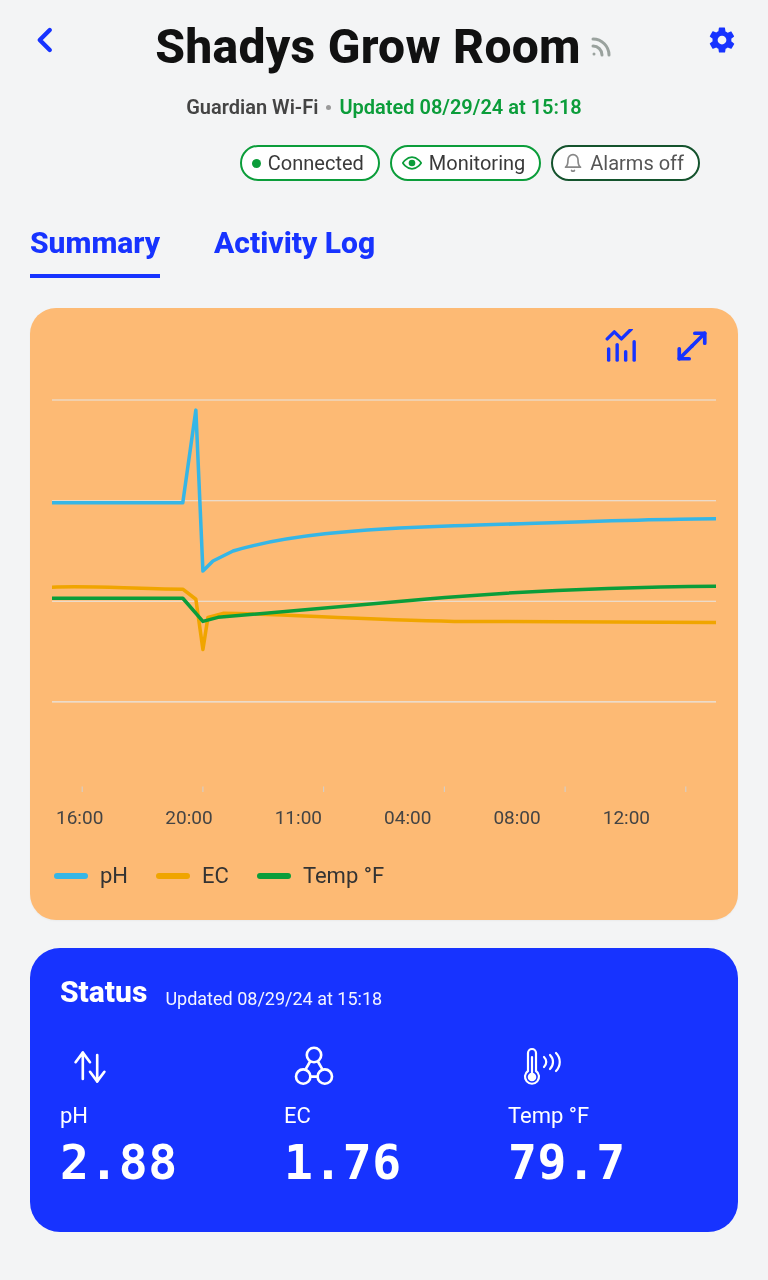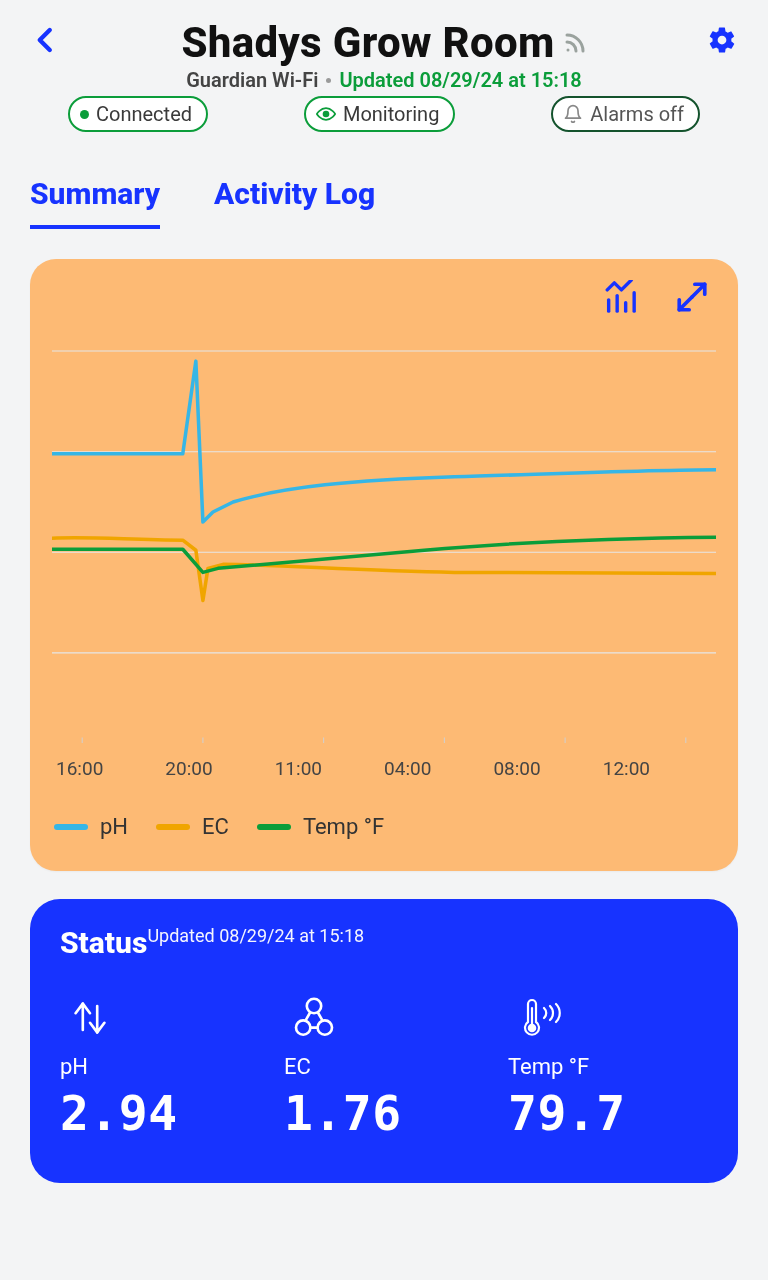--- a/index.html
+++ b/index.html
@@ -25,42 +25,42 @@
   .back-btn, .settings-btn {
     width: 44px; height: 44px;
     display: flex; align-items: center; justify-content: center;
     color: #1733ff;
     cursor: pointer;
   }
   .back-btn svg, .settings-btn svg { width: 30px; height: 30px; }
   .title-wrap { flex: 1; text-align: center; }
   .title-line { display: inline-flex; align-items: center; gap: 8px; }
   .title {
-    font-size: 42px;
+    font-size: 48px;
     font-weight: 800;
     letter-spacing: 0.3px;
   }
   .rss-icon { width: 24px; height: 24px; color: #9aa29e; }
   .subtitle-line {
-    margin-top: 1px;
+    margin-top: 20px;
     font-size: 20px;
     color: #555;
     display: inline-flex; align-items: center; gap: 8px;
     flex-wrap: wrap;
     justify-content: center;
   }
   .subtitle-device { font-weight: 600; color: #444; }
   .dot-sep { width: 5px; height: 5px; border-radius: 50%; background: #9a9a9a; }
   .updated-text { color: #0b9d3a; font-weight: 600; }
 
   .badges {
-    margin-top: 4px;
+    margin-top: 26px;
     display: flex;
     gap: 10px;
-    justify-content: space-between;
+    justify-content: flex-end;
     flex-wrap: wrap;
   }
   .badge {
     display: inline-flex; align-items: center; gap: 7px;
     border-radius: 22px;
     padding: 4px 14px 4px 10px;
     font-size: 20px;
     color: #3a3a3a;
     background: #fff;
   }
@@ -141,21 +141,21 @@
 
   
   .status-card {
     margin: 28px 30px 0 30px;
     background: #1733ff;
     color: #fff;
     border-radius: 30px;
     padding: 26px 30px 42px 30px;
   }
   .status-head {
-    display: flex; align-items: flex-start; 
+    display: flex; align-items: flex-end; gap: 18px;
   }
   .status-title { font-size: 30px; font-weight: 800; }
   .status-updated { font-size: 18px; opacity: 0.95; }
 
   .status-grid {
     display: flex;
     gap: 24px;
     margin-top: 30px;
   }
   .metric {
@@ -317,21 +317,21 @@
     <div class="metric">
       <div class="icon">
         <svg viewBox="0 0 40 40" fill="none" stroke="#fff" stroke-width="2.2" stroke-linejoin="round" stroke-linecap="round">
           <path d="M14 30 L14 8 L8 16"></path>
             <path d="M14 8 L20 16"></path>
           <path d="M26 10 L26 32 L32 24"></path>
             <path d="M26 32 L20 24"></path>
         </svg>
       </div>
       <div class="label">pH</div>
-      <div class="value">2.94</div>
+      <div class="value">2.88</div>
     </div>
     <div class="metric">
       <div class="icon">
         <svg viewBox="0 0 40 40" fill="none" stroke="#fff" stroke-width="2.2">
           <circle cx="20" cy="10" r="6"></circle>
           <circle cx="11" cy="28" r="6"></circle>
           <circle cx="29" cy="28" r="6"></circle>
           <path d="M17 15 L13 22 M23 15 L27 22 M17 28 L23 28"></path>
         </svg>
       </div>

